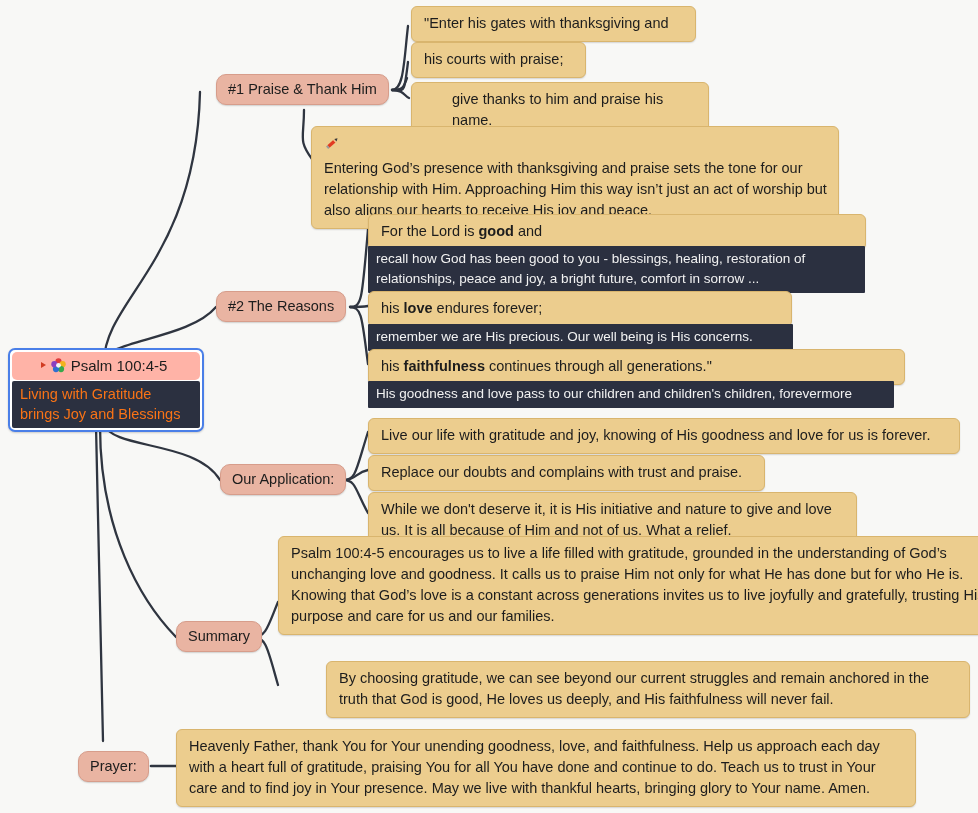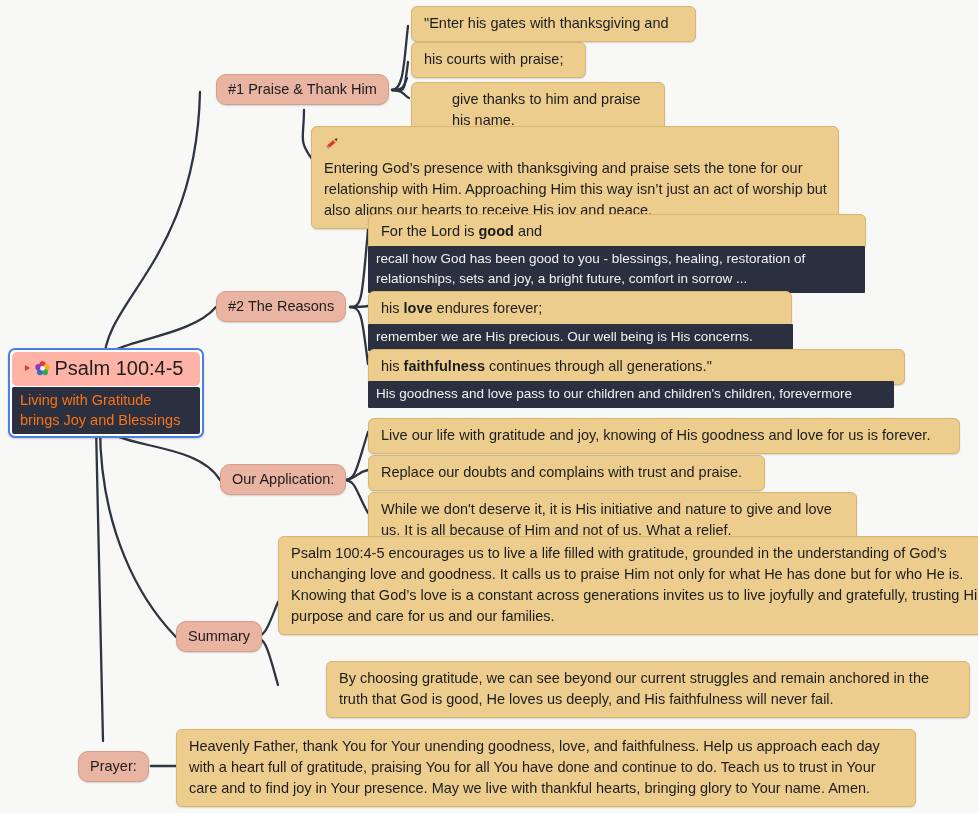--- a/index.html
+++ b/index.html
@@ -40,21 +40,21 @@
     border: 2px solid #4a7fe8;
     border-radius: 7px;
     background: #ffffff;
     padding: 2px;
     box-shadow: 0 1px 2px rgba(0,0,0,.18);
   }
   .root-title {
     background: #ffb3a7;
     border-radius: 5px;
     padding: 5px 14px 6px 10px;
-    font-size: 20px;
+    font-size: 15px;
     color: #1d1d1d;
     text-align: center;
     white-space: nowrap;
     display: flex;
     align-items: center;
     justify-content: center;
     gap: 5px;
   }
   .root-sub {
     background: #2b3040;
@@ -178,21 +178,21 @@
   <div class="node branch" style="left:216px; top:74px;">
     <span>#1 Praise &amp; Thank Him</span>
   </div>
 
   <div class="node gold" style="left:411px; top:6px; width:285px;">
     <span>"Enter his gates with thanksgiving and</span>
   </div>
   <div class="node gold" style="left:411px; top:42px; width:175px;">
     <span>his courts with praise;</span>
   </div>
-  <div class="node gold" style="left:411px; top:82px; width:254px;padding-left:40px;">
+  <div class="node gold" style="left:411px; top:82px; width:298px;padding-left:40px;">
     <span>give thanks to him and praise his name.</span>
   </div>
 
   <div class="node gold note-with-icon" style="left:311px; top:126px; width:528px;flex-direction:column;">
     <svg class="pencil" width="16" height="16" viewBox="0 0 16 16">
       <g transform="rotate(-42 8 8)">
         <rect x="3" y="6.6" width="8" height="3.3" fill="#e23b22"></rect>
         <rect x="10.8" y="6.6" width="1.6" height="3.3" fill="#f0c28a"></rect>
         <polygon points="12.4,6.6 15.2,8.25 12.4,9.9" fill="#3a3a3a"></polygon>
         <rect x="1.2" y="6.6" width="1.9" height="3.3" fill="#9a9a9a"></rect>
@@ -202,21 +202,21 @@
   </div>
 
   <div class="node branch" style="left:216px; top:291px;">
     <span>#2 The Reasons</span>
   </div>
 
   <div class="node gold" style="left:368px; top:214px; width:498px;">
     <span>For the Lord is </span><b>good</b><span> and</span>
   </div>
   <div class="node darknote" style="left:368px; top:246px; width:497px;">
-    <span>recall how God has been good to you - blessings, healing, restoration of relationships, sets and joy, a bright future, comfort in sorrow ...</span>
+    <span>recall how God has been good to you - blessings, healing, restoration of relationships, peace and joy, a bright future, comfort in sorrow ...</span>
   </div>
 
   <div class="node gold" style="left:368px; top:291px; width:424px;">
     <span>his </span><b>love</b><span> endures forever;</span>
   </div>
   <div class="node darknote" style="left:368px; top:324px; width:425px;">
     <span>remember we are His precious. Our well being is His concerns.</span>
   </div>
 
   <div class="node gold" style="left:368px; top:349px; width:537px;">

